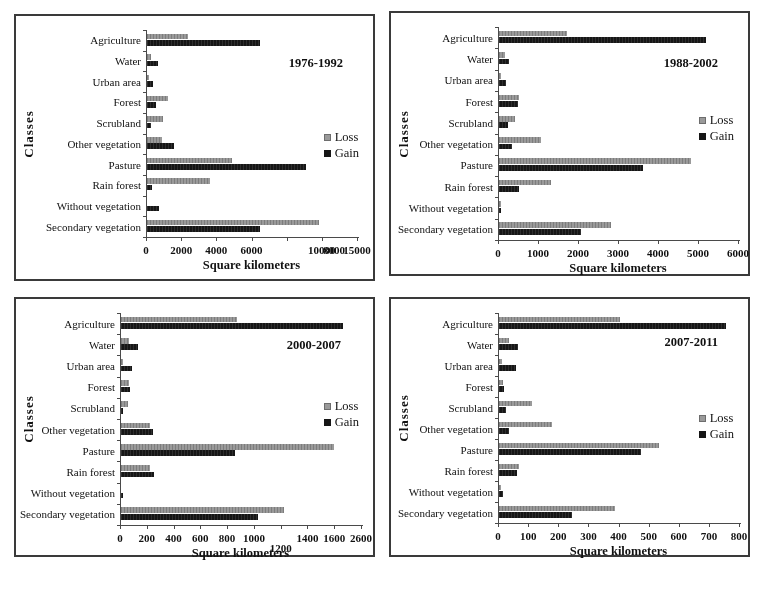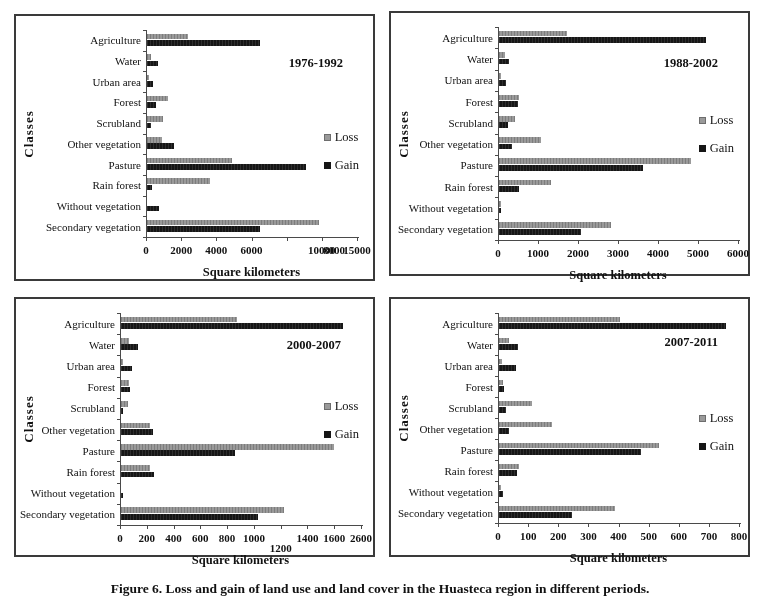--- a/index.html
+++ b/index.html
@@ -9,29 +9,29 @@
     overflow:hidden;
   }
   .panel{
     position:absolute;background:#fff;border:2px solid #3a3a3a;box-sizing:border-box;
   }
   .ctitle{position:absolute;font-weight:bold;font-size:12.5px;white-space:nowrap;}
   .ylab{
     position:absolute;font-weight:bold;font-size:13px;letter-spacing:1px;
     transform:translate(-50%,-50%) rotate(-90deg);white-space:nowrap;
   }
-  .xlab{position:absolute;font-weight:bold;font-size:12.5px;text-align:center;margin-top:7px;}
+  .xlab{position:absolute;font-weight:bold;font-size:12.5px;text-align:center;}
   .cat{position:absolute;font-size:11px;text-align:right;white-space:nowrap;line-height:14px;height:14px;overflow:visible;}
   .bar{position:absolute;}
   .bar.loss{background:#9a9a9a;background-image:repeating-linear-gradient(90deg,rgba(70,70,70,.35) 0 1px,rgba(255,255,255,0) 1px 3px);}
   .bar.gain{background:#161616;background-image:repeating-linear-gradient(90deg,rgba(120,120,120,.25) 0 1px,rgba(0,0,0,0) 1px 3px);}
   .axis{position:absolute;background:#4a4a4a;}
   .tick{position:absolute;background:#4a4a4a;}
   .ticklab{position:absolute;font-weight:bold;font-size:11px;text-align:center;width:54px;margin-left:-27px;white-space:nowrap;}
-  .legend{position:absolute;display:flex;flex-direction:column;gap:13px;}
+  .legend{position:absolute;display:flex;flex-direction:column;gap:1px;}
   .legend-item{display:flex;align-items:center;gap:4px;}
   .legend-swatch{width:7px;height:7px;display:inline-block;}
   .legend-swatch.loss{background:#9a9a9a;box-shadow:inset 0 0 0 1px rgba(80,80,80,.6);}
   .legend-swatch.gain{background:#161616;}
   .legend-item span.txt{font-size:12.5px;}
   #caption{
     position:absolute;left:0;top:581px;width:760px;text-align:center;
     font-weight:bold;font-size:13.5px;
   }
 </style>
@@ -328,14 +328,13 @@
         <div class="legend-item">
           <span class="legend-swatch loss"></span>
           <span class="txt">Loss</span>
         </div>
         <div class="legend-item">
           <span class="legend-swatch gain"></span>
           <span class="txt">Gain</span>
         </div>
       </div>
     </div>
-  <div id="caption">Figure 6. Loss and gain of land use and land cover in the Huasteca region in different periods.</div>
 </div>
 
 </body></html>

